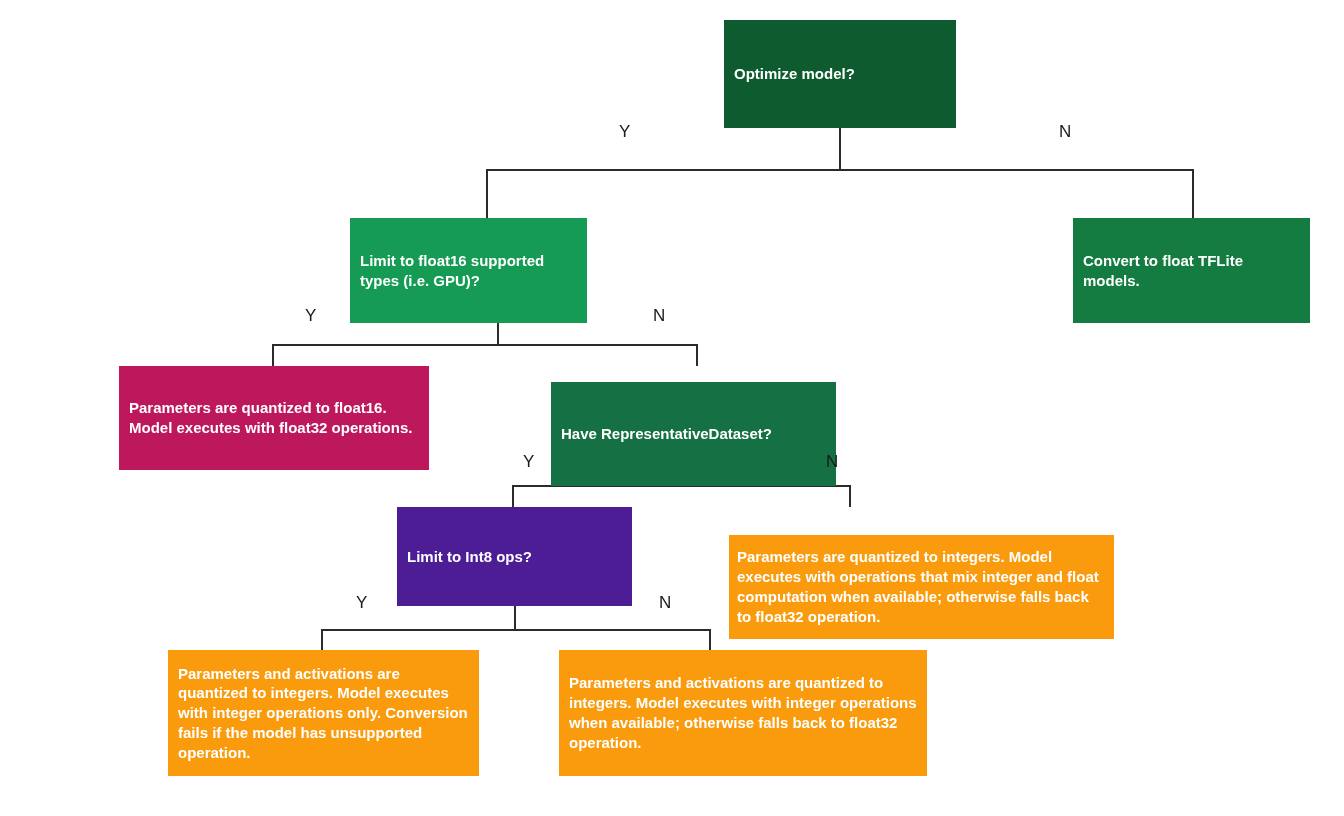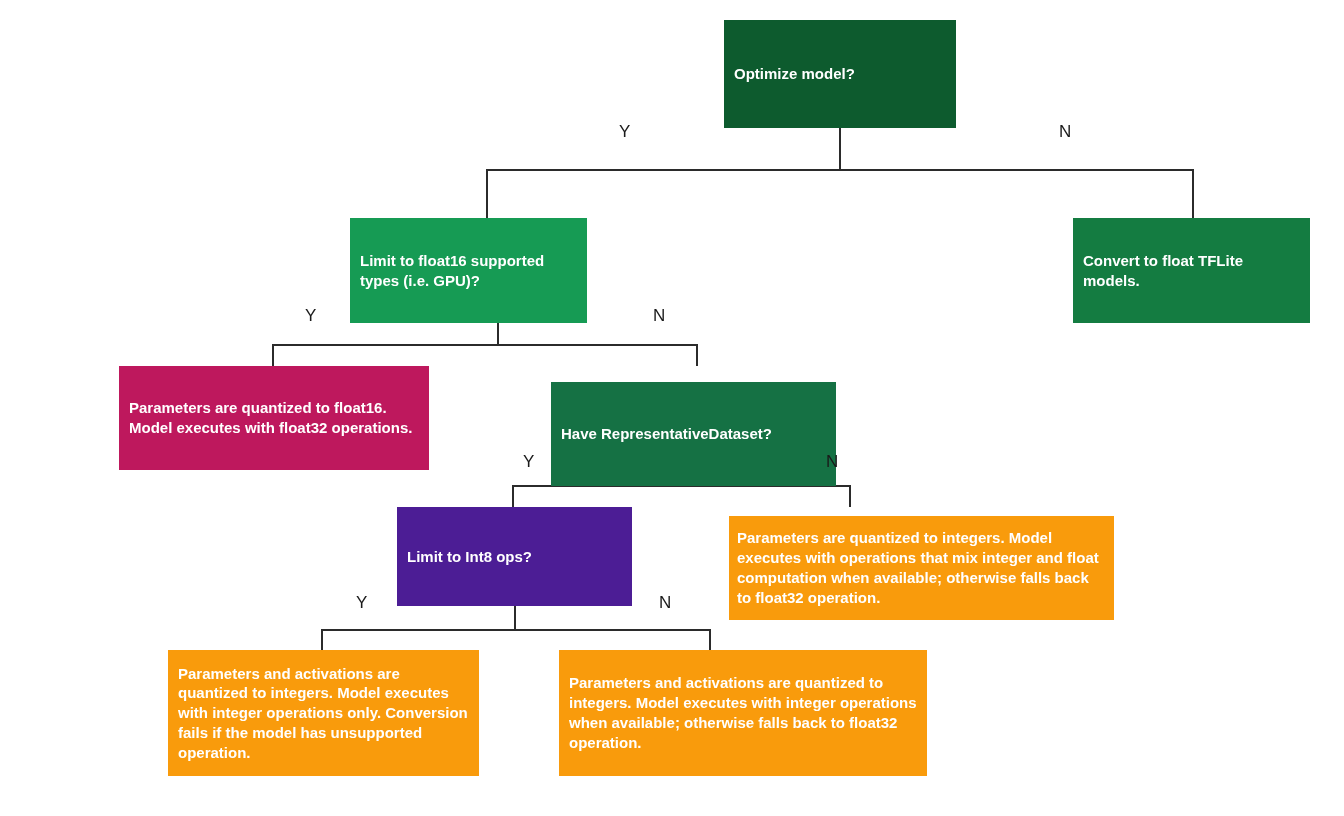--- a/index.html
+++ b/index.html
@@ -107,21 +107,21 @@
   <div class="line-v" style="left:512px; top:485px; width:2px; height:22px;"></div>
   <div class="line-v" style="left:849px; top:485px; width:2px; height:22px;"></div>
 
   <div class="edge-label" style="left:523px; top:453px;">Y</div>
   <div class="edge-label" style="left:826px; top:453px;">N</div>
 
   <div class="node" style="left:397px; top:507px; width:235px; height:99px; background:#4c1d95; font-size:15px;">
     <span>Limit to Int8 ops?</span>
   </div>
 
-  <div class="node" style="left:729px; top:516px; width:385px; height:104px; background:#f99b0c; font-size:15px; padding:4px 8px;">
+  <div class="node" style="left:729px; top:535px; width:385px; height:104px; background:#f99b0c; font-size:15px; padding:4px 8px;">
     <span>Parameters are quantized to integers. Model executes with operations that mix integer and float computation when available; otherwise falls back to float32 operation.</span>
   </div>
 
   <div class="line-v" style="left:514px; top:606px; width:2px; height:23px;"></div>
   <div class="line-h" style="left:321px; top:629px; width:390px; height:2px;"></div>
   <div class="line-v" style="left:321px; top:629px; width:2px; height:21px;"></div>
   <div class="line-v" style="left:709px; top:629px; width:2px; height:21px;"></div>
 
   <div class="edge-label" style="left:356px; top:594px;">Y</div>
   <div class="edge-label" style="left:659px; top:594px;">N</div>

